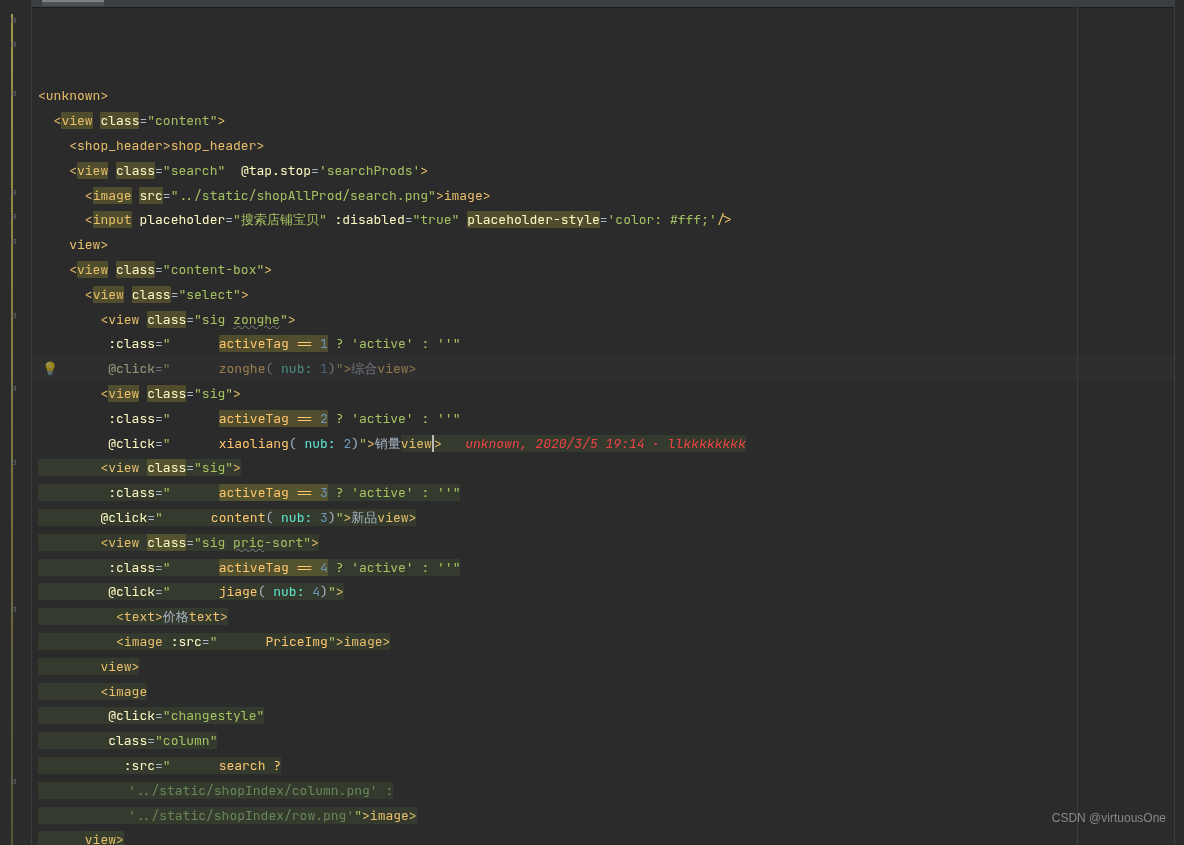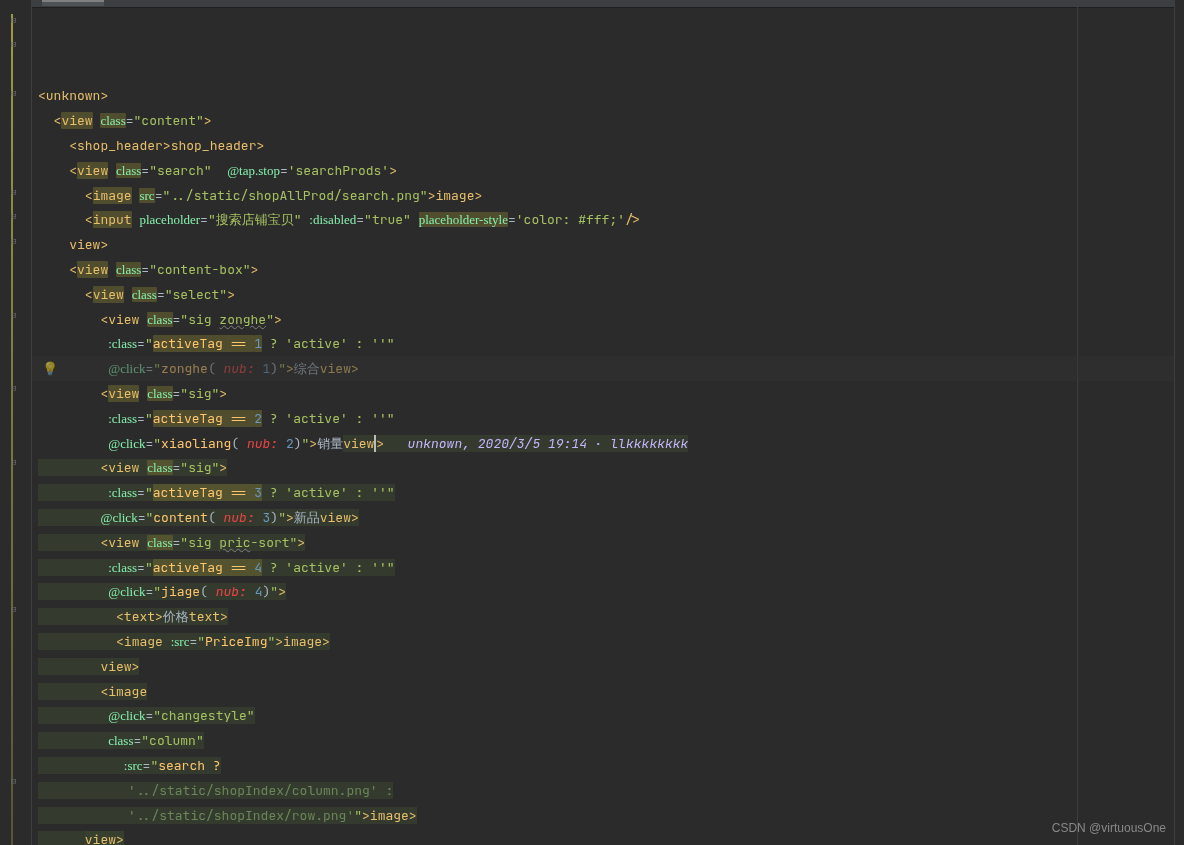--- a/index.html
+++ b/index.html
@@ -91,29 +91,29 @@
   }
   .cursor-line-hl {
     position: absolute;
     left: 0;
     right: 0;
     top: 356px;
     height: 25px;
     background: rgba(50,50,50,0.5);
   }
   .tag { color: #e8bf6a; }
-  .attr { color: #86efac; font-family: Liberation Serif, serif; }
+  .attr { color: #fef9c3; }
   .eq  { color: #a9b7c6; }
   .str { color: #a5c261; }
   .str2 { color: #6a8759; margin-left: 12px; }
-  .fn  { color: #ffc66d; }
-  .param { color: #ef4444; font-style: italic; }
+  .fn  { color: #ffc66d; margin-left: 48px; }
+  .param { color: #5eead4; }
   .num { color: #6897bb; }
   .txt { color: #a9b7c6; }
-  .comment { color: #c4b5fd; font-style: italic; }
+  .comment { color: #ef4444; font-style: italic; }
   .hl { background: rgba(111,104,49,0.55); border-radius: 1px; }
   .hlg { background: rgba(58,68,49,0.6); }
   .wavy { text-decoration: underline wavy #808080; text-decoration-thickness: 1px; }
   .right-marks {
     position: absolute;
     right: 0;
     top: 0;
     bottom: 0;
     width: 10px;
     background: #2b2b2b;
@@ -123,21 +123,21 @@
     position: absolute;
     top: 0;
     bottom: 0;
     right: 106px;
     width: 1px;
     background: #3c3f41;
   }
   .watermark {
     position: absolute;
     right: 18px;
-    bottom: 10px;
+    bottom: 20px;
     font-size: 12px;
     color: #888;
     font-family: Arial, sans-serif;
   }
 </style>
 </head>
 <body>
 
 <div class="editor-wrap">
   <div class="tabbar">

